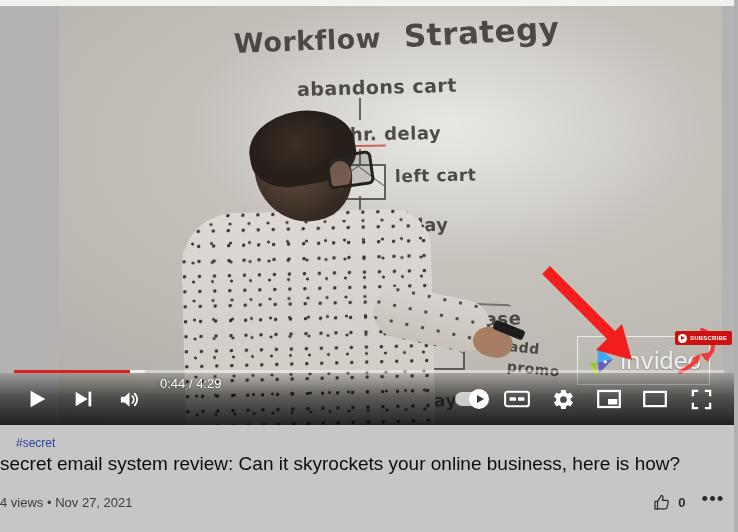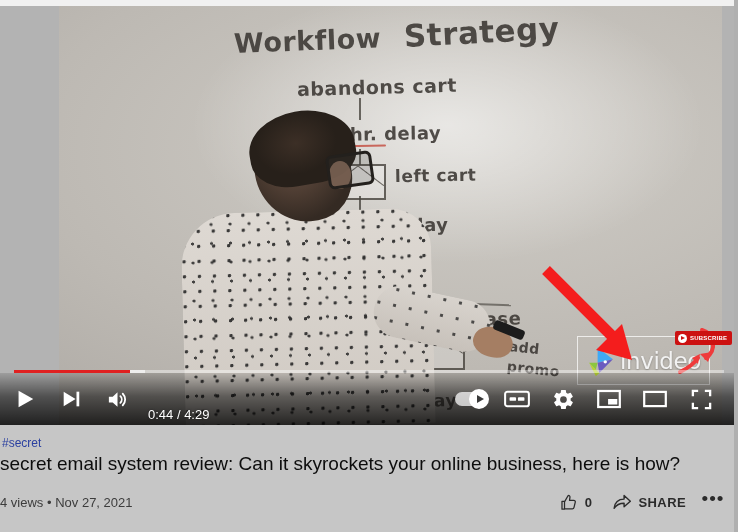--- a/index.html
+++ b/index.html
@@ -323,22 +323,22 @@
     position: absolute;
     left: 0; bottom: 0;
     width: 738px; height: 52px;
     background: linear-gradient(to top, rgba(0,0,0,.82) 0%, rgba(0,0,0,.55) 55%, rgba(0,0,0,.12) 100%);
     display: flex;
     align-items: center;
     z-index: 45;
   }
   .ctrl-left {
     display: flex;
-    align-items: flex-end;
-    padding-left: 2px;
+    align-items: flex-start;
+    padding-left: 14px;
     gap: 0;
   }
   .ctrl-right {
     display: flex;
     align-items: center;
     margin-left: auto;
     padding-right: 14px;
     gap: 0;
   }
   .ctrl-btn {
@@ -388,21 +388,21 @@
   
   .meta {
     position: absolute;
     left: 0; top: 425px;
     width: 738px; height: 107px;
     background: #c6c6c6;
     padding: 0;
   }
   .hashtag {
     position: absolute;
-    left: 2px; top: 436px;
+    left: 16px; top: 436px;
     color: #2b40a0;
     font-size: 12px;
     line-height: 14px;
   }
   .video-title {
     position: absolute;
     left: 0px; top: 452px;
     width: 738px;
     color: #0d0d0d;
     font-size: 19px;
@@ -647,26 +647,20 @@
     <div class="actions">
 
       <div class="action-btn">
         <svg width="19" height="19" viewBox="0 0 24 24">
           <path fill="none" stroke="#2b2b2b" stroke-width="1.6" stroke-linejoin="round" d="M2.5 10.5h3.2v10H2.5zM5.7 11.2l4.6-8c1.5-.2 2.4.6 2.3 2.1l-.6 4h5.3c1.4 0 2.3 1 2 2.3l-1.6 6.6c-.2 1-1 1.8-2.1 1.8H5.7z"></path>
         </svg>
         <span class="action-count">0</span>
       </div>
 
 
-      <div class="action-btn">
-        <svg width="20" height="20" viewBox="0 0 24 24">
-          <path fill="none" stroke="#2b2b2b" stroke-width="1.7" stroke-linejoin="round" stroke-linecap="round" d="M2.5 19.5C3.5 11.5 9 8.5 14.5 8.5V4.2L22 11l-7.5 6.8v-4.3c-5 0-9 1.6-12 6z"></path>
-        </svg>
-        <span>SHARE</span>
-      </div>
 
 
 
       <div class="more-btn">•••</div>
     </div>
   </div>
 
   <div class="right-edge"></div>
 </div>
 

